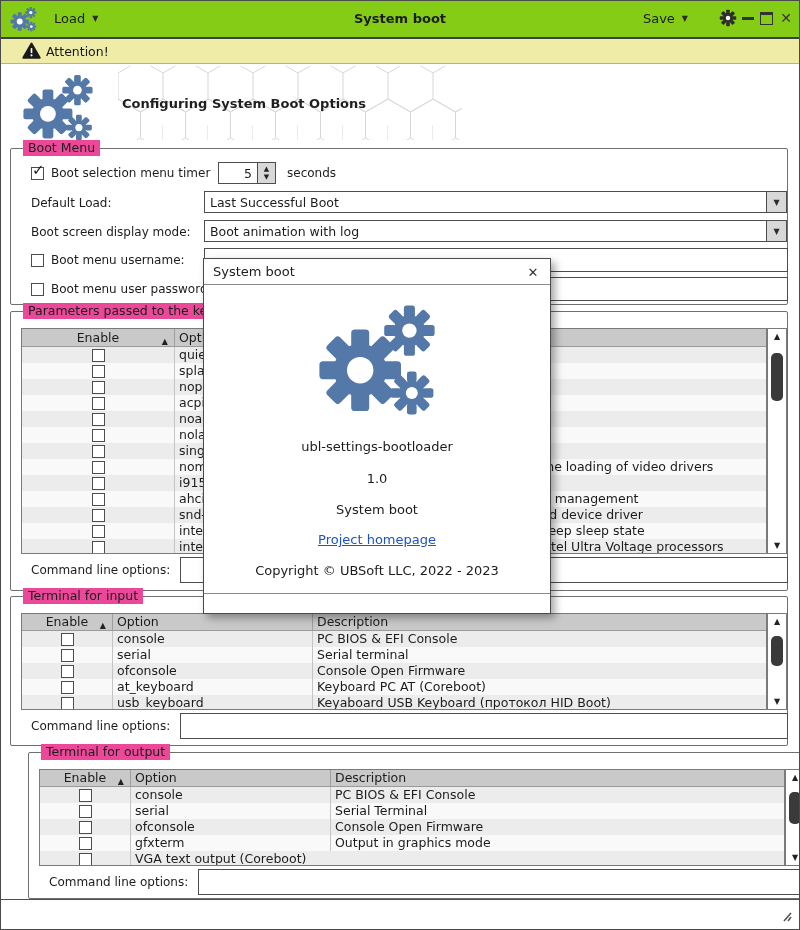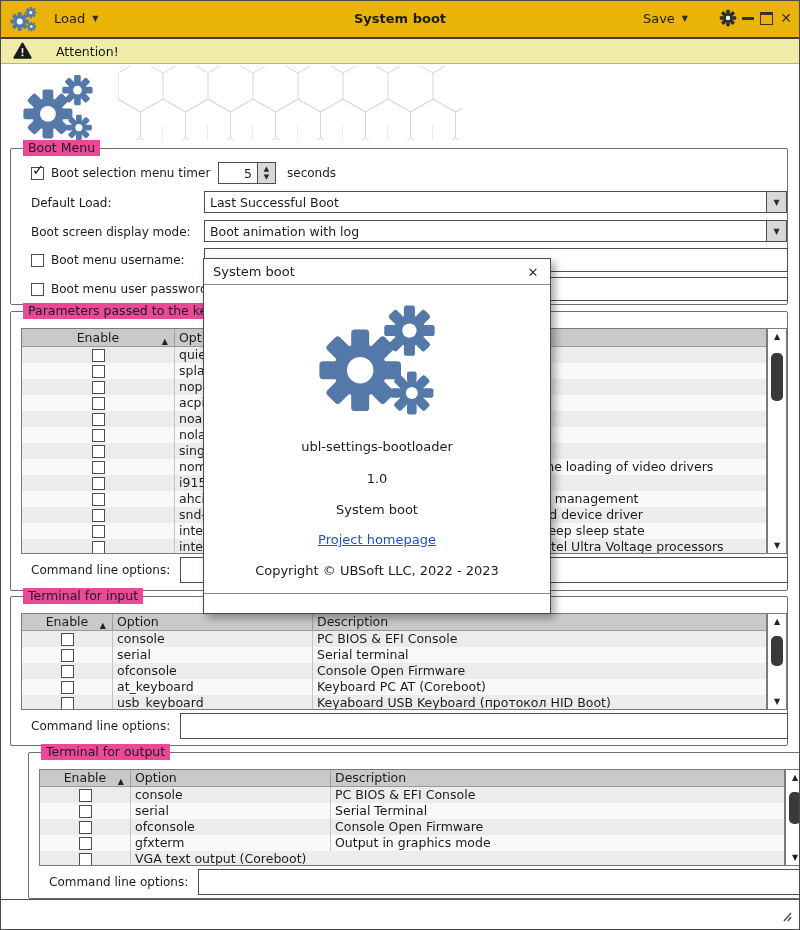--- a/index.html
+++ b/index.html
@@ -1,37 +1,37 @@
 <!DOCTYPE html>
 <html><head>
 <meta charset="utf-8">
 <style>
   html,body{margin:0;padding:0;background:#e8e8e8;}
   #app{position:relative;width:800px;height:930px;background:#fff;
        font-family:"DejaVu Sans","Liberation Sans",sans-serif;color:#1c1c1c;overflow:hidden;}
   .frame{position:absolute;inset:0;border:1px solid #4a4a4a;pointer-events:none;z-index:60;}
 
   
-  .titlebar{position:absolute;top:0;left:0;right:0;height:37px;background:#eab308;border-bottom:2px solid #3f3f3f;}
+  .titlebar{position:absolute;top:0;left:0;right:0;height:37px;background:#84cc16;border-bottom:2px solid #3f3f3f;}
   .appicon{position:absolute;left:10px;top:5px;width:27px;height:27px;color:#5478a8;}
   .menu{position:absolute;top:0;height:37px;display:flex;align-items:center;gap:7px;font-size:13px;cursor:default;}
   .menu-load{left:54px;}
   .menu-save{right:112px;}
   .caret{font-size:8px;color:#2c2c2c;}
   .wtitle{position:absolute;left:0;right:0;top:0;height:37px;display:flex;align-items:center;justify-content:center;
           font-weight:bold;font-size:13px;pointer-events:none;}
   .settings-gear{position:absolute;right:62px;top:8px;width:20px;height:20px;color:#2e2e2e;cursor:pointer;}
   .winbtn{position:absolute;top:10px;width:16px;height:16px;display:flex;align-items:center;justify-content:center;cursor:pointer;}
   .btn-min{right:44px;}  .btn-min i{display:block;width:12px;height:3px;background:#333;}
   .btn-max{right:26px;}  .btn-max i{display:block;width:11px;height:9px;border:1px solid #333;border-top:3px solid #333;}
   .btn-close{right:6px;font-size:14px;color:#333;}
 
   
   .attention{position:absolute;top:39px;left:0;right:0;height:24px;background:#efeca8;border-bottom:1px solid #b9b670;
-             display:flex;align-items:center;gap:24px;padding-left:13px;font-size:12.5px;color:#161616;}
+             display:flex;align-items:center;gap:5px;padding-left:22px;font-size:12.5px;color:#161616;}
   .warn-ic{width:19px;height:18px;}
 
   
   .app-header{position:absolute;top:64px;left:0;right:0;height:80px;background:#fff;}
   .biglogo{position:absolute;left:22px;top:6px;width:72px;height:72px;color:#5478a8;}
   .hexbanner{position:absolute;left:118px;top:2px;width:344px;height:74px;}
   .hdr-title{position:absolute;left:122px;top:32px;font-size:13px;font-weight:bold;color:#1f1f1f;white-space:nowrap;}
 
   
   .group{position:absolute;border:1px solid #6f6f6f;border-radius:2px;background:#fff;}
@@ -218,20 +218,21 @@
     <span>Attention!</span>
   </div>
 
   <div class="app-header">
     <svg class="biglogo">
         <use href="#gears3"></use>
       </svg>
     <svg class="hexbanner">
       <rect x="0" y="0" width="344" height="74" fill="url(#hexpat)"></rect>
     </svg>
+    <div class="hdr-title">Configuring System Boot Options</div>
   </div>
 
   <div class="group g-boot">
     <span class="group-label">Boot Menu</span>
     <span class="cb cbabs checked" style="left:20px;top:18px;"></span>
     <span class="lbl" style="left:40px;top:17px;">Boot selection menu timer</span>
     <div class="spin" style="left:207px;top:13px;width:58px;">
       <span class="spin-val">5</span>
       <span class="spin-btns">
         <span>▲</span>

